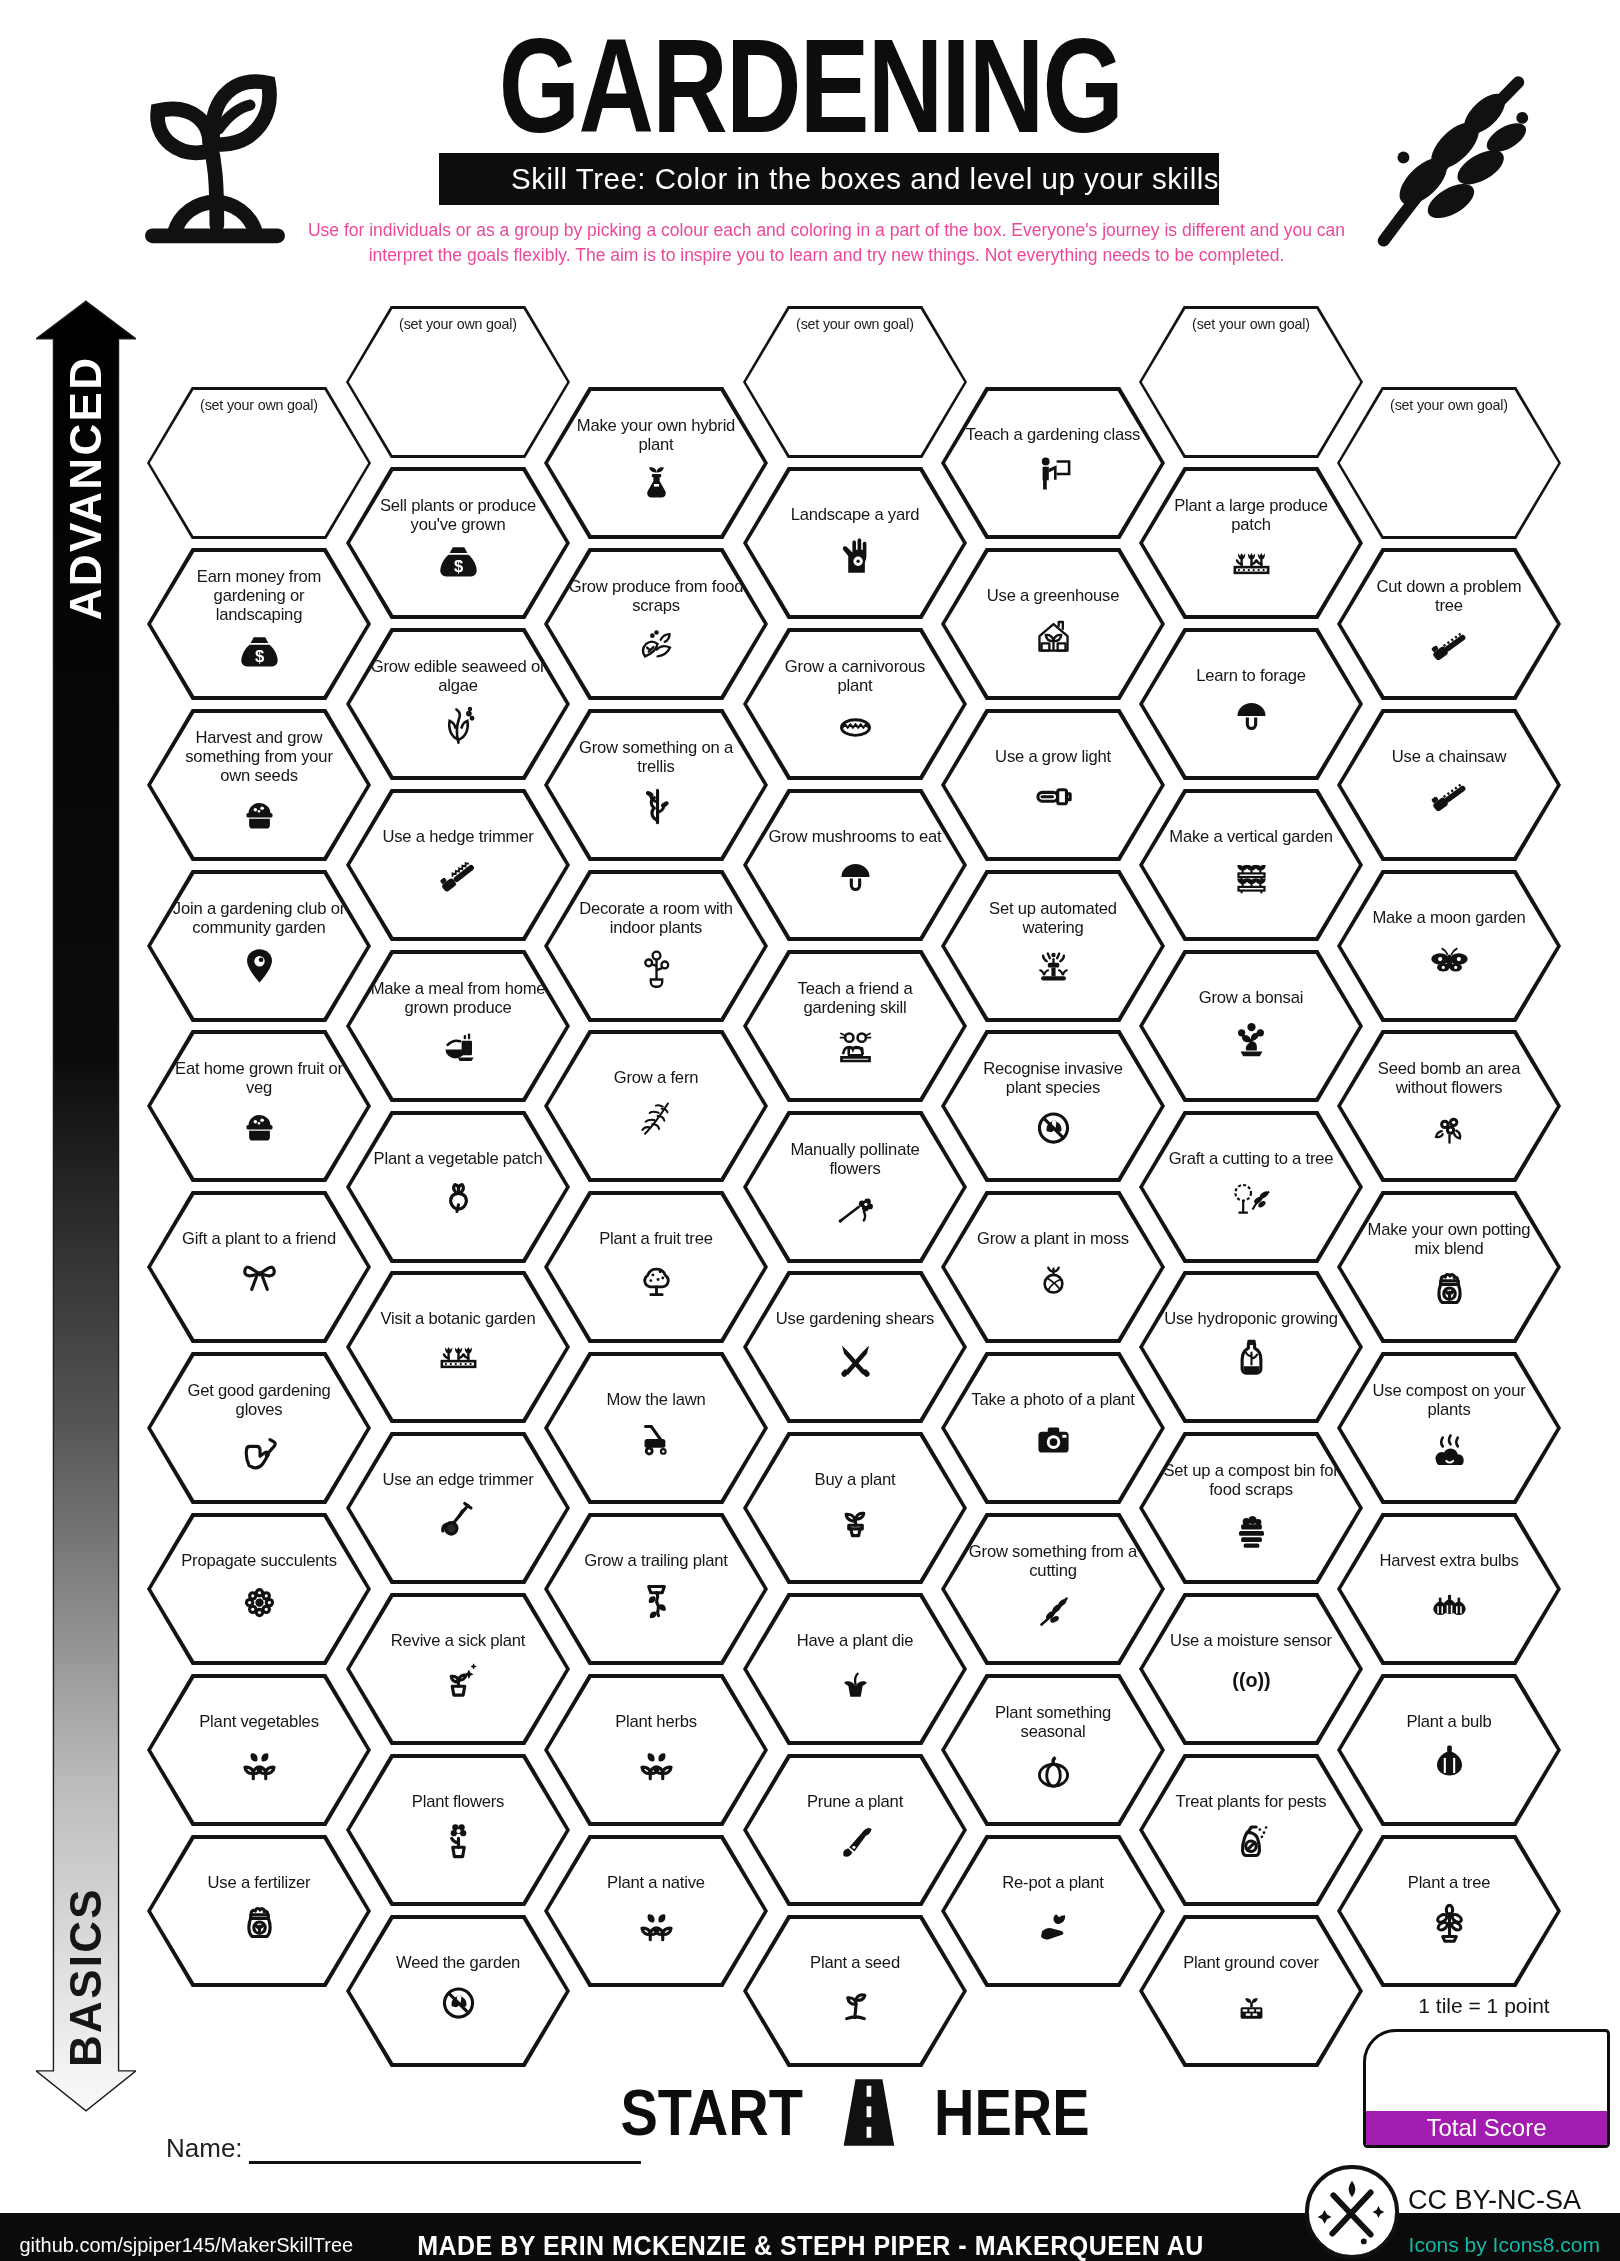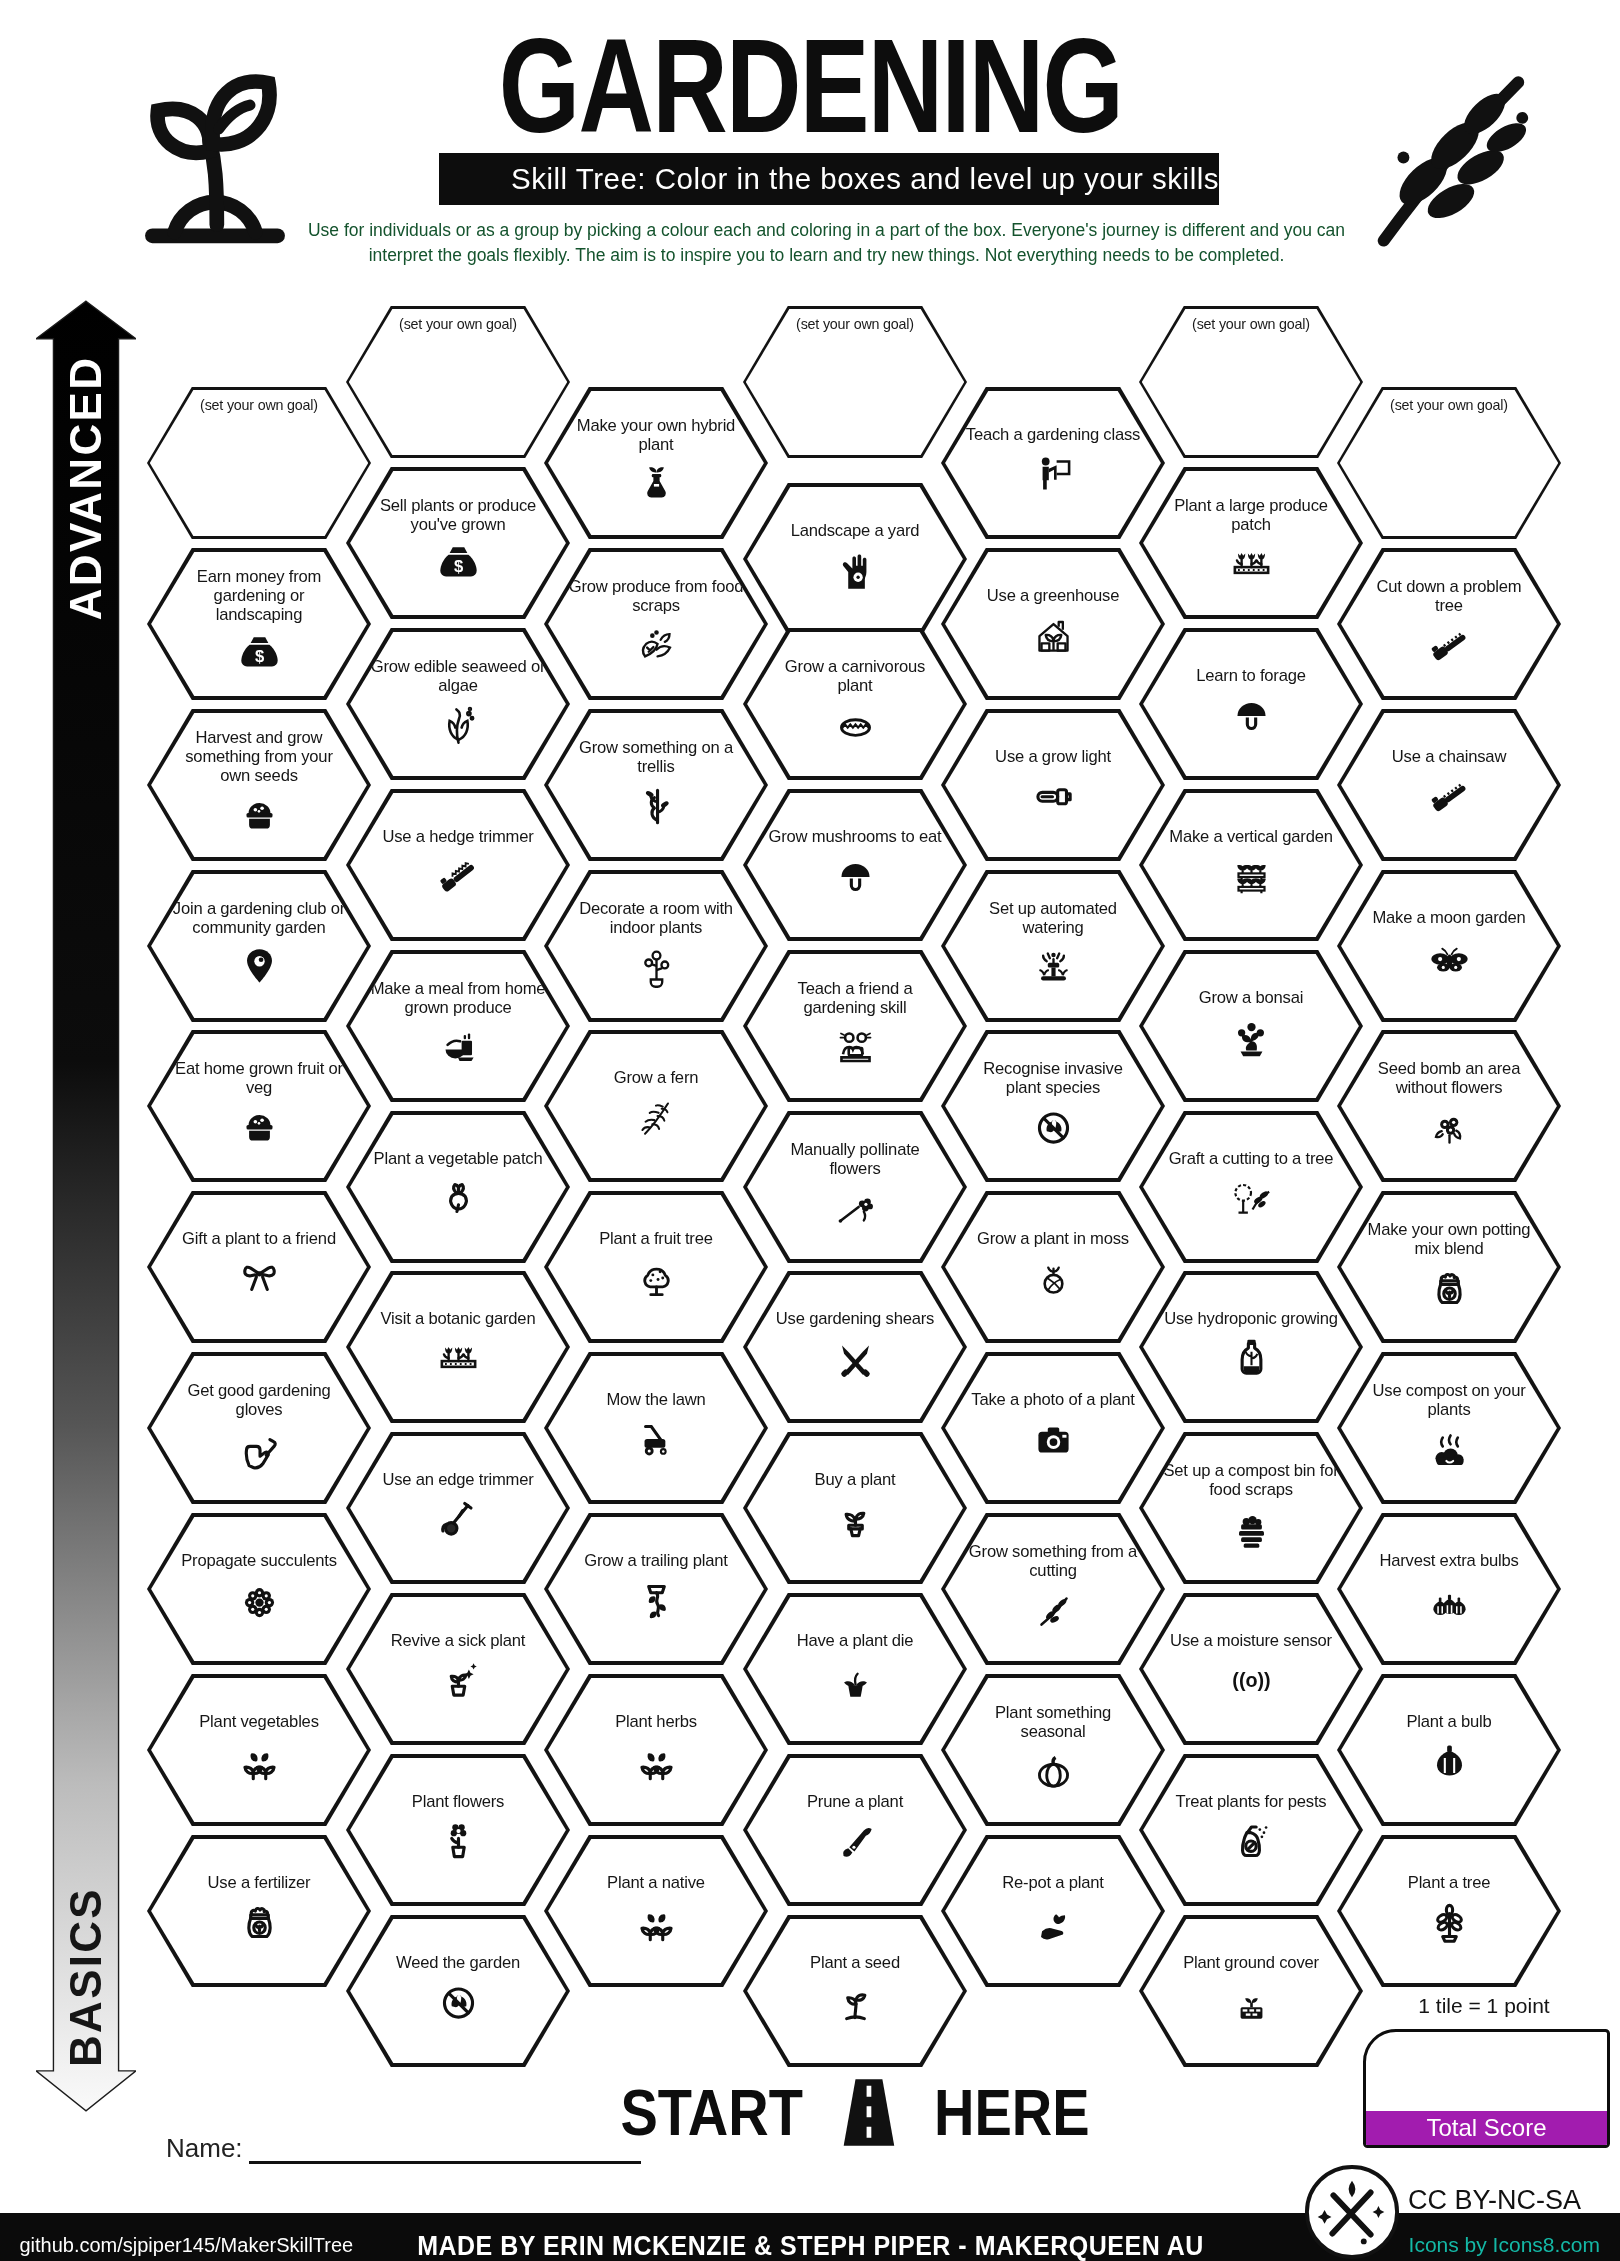--- a/index.html
+++ b/index.html
@@ -5,21 +5,21 @@
   html,body{margin:0;padding:0;background:#888;}
   #poster{position:relative;width:1621px;height:2261px;background:#ffffff;overflow:hidden;
           font-family:"Liberation Sans",sans-serif;color:#141414;}
   
   #page-title{position:absolute;left:0;right:0;top:8.3px;text-align:center;
     font-size:110px;font-weight:700;letter-spacing:-1.8px;color:#0d0d0d;
     transform:scale(.95,1.22);transform-origin:center top;}
   #subtitle-banner{position:absolute;left:439px;top:153px;width:780px;height:52px;background:#0d0d0d;
     display:flex;align-items:center;justify-content:flex-end;}
   #subtitle-banner span{color:#fff;font-size:29.5px;letter-spacing:0.5px;}
-  .desc{position:absolute;left:276px;width:1101px;text-align:center;font-size:17.5px;color:#14532d;}
+  .desc{position:absolute;left:276px;width:1101px;text-align:center;font-size:17.5px;color:#ec4899;}
   #desc1{top:220px;} #desc2{top:245px;}
   .corner-icon{position:absolute;}
   
   #level-axis{position:absolute;left:36px;top:297px;width:100px;height:1818px;}
   .axis-text{position:absolute;font-weight:700;font-size:44px;letter-spacing:2.3px;white-space:nowrap;
     transform:translate(-50%,-50%) rotate(-90deg);}
   #advanced-label{left:86px;top:488px;color:#fff;}
   #basics-label{left:86px;top:1977px;color:#161616;}
   
   .hex{position:absolute;width:224px;height:152px;}
@@ -644,21 +644,21 @@
             </svg>
           </div>
         </div>
       </div>
       <div class="hex goal" style="left: 743px; top: 306px;">
         <div class="hex-b"></div>
         <div class="hex-i">
           <div class="hex-label">(set your own goal)</div>
         </div>
       </div>
-      <div class="hex" style="left: 743px; top: 483px;">
+      <div class="hex" style="left: 743px; top: 467px;">
         <div class="hex-b"></div>
         <div class="hex-i">
           <div class="hex-label">Landscape a yard</div>
           <div class="hex-icon">
             <svg viewBox="0 0 100 100" preserveAspectRatio="xMidYMid meet">
               <path fill="#111" d="M36 86 V54 l-9 -11 c-4 -5 2 -11 7 -6 l10 10 V28 c0 -5 7 -5 7 0 v14 h3 V24 c0 -5 7 -5 7 0 v18 h3 V30 c0 -5 7 -5 7 0 v24 c0 7 -3 10 -3 14 v18 z"></path>
               <circle cx="55" cy="64" r="9" fill="#fff"></circle>
               <circle cx="55" cy="64" r="3.2" fill="#111"></circle>
             </svg>
           </div>

